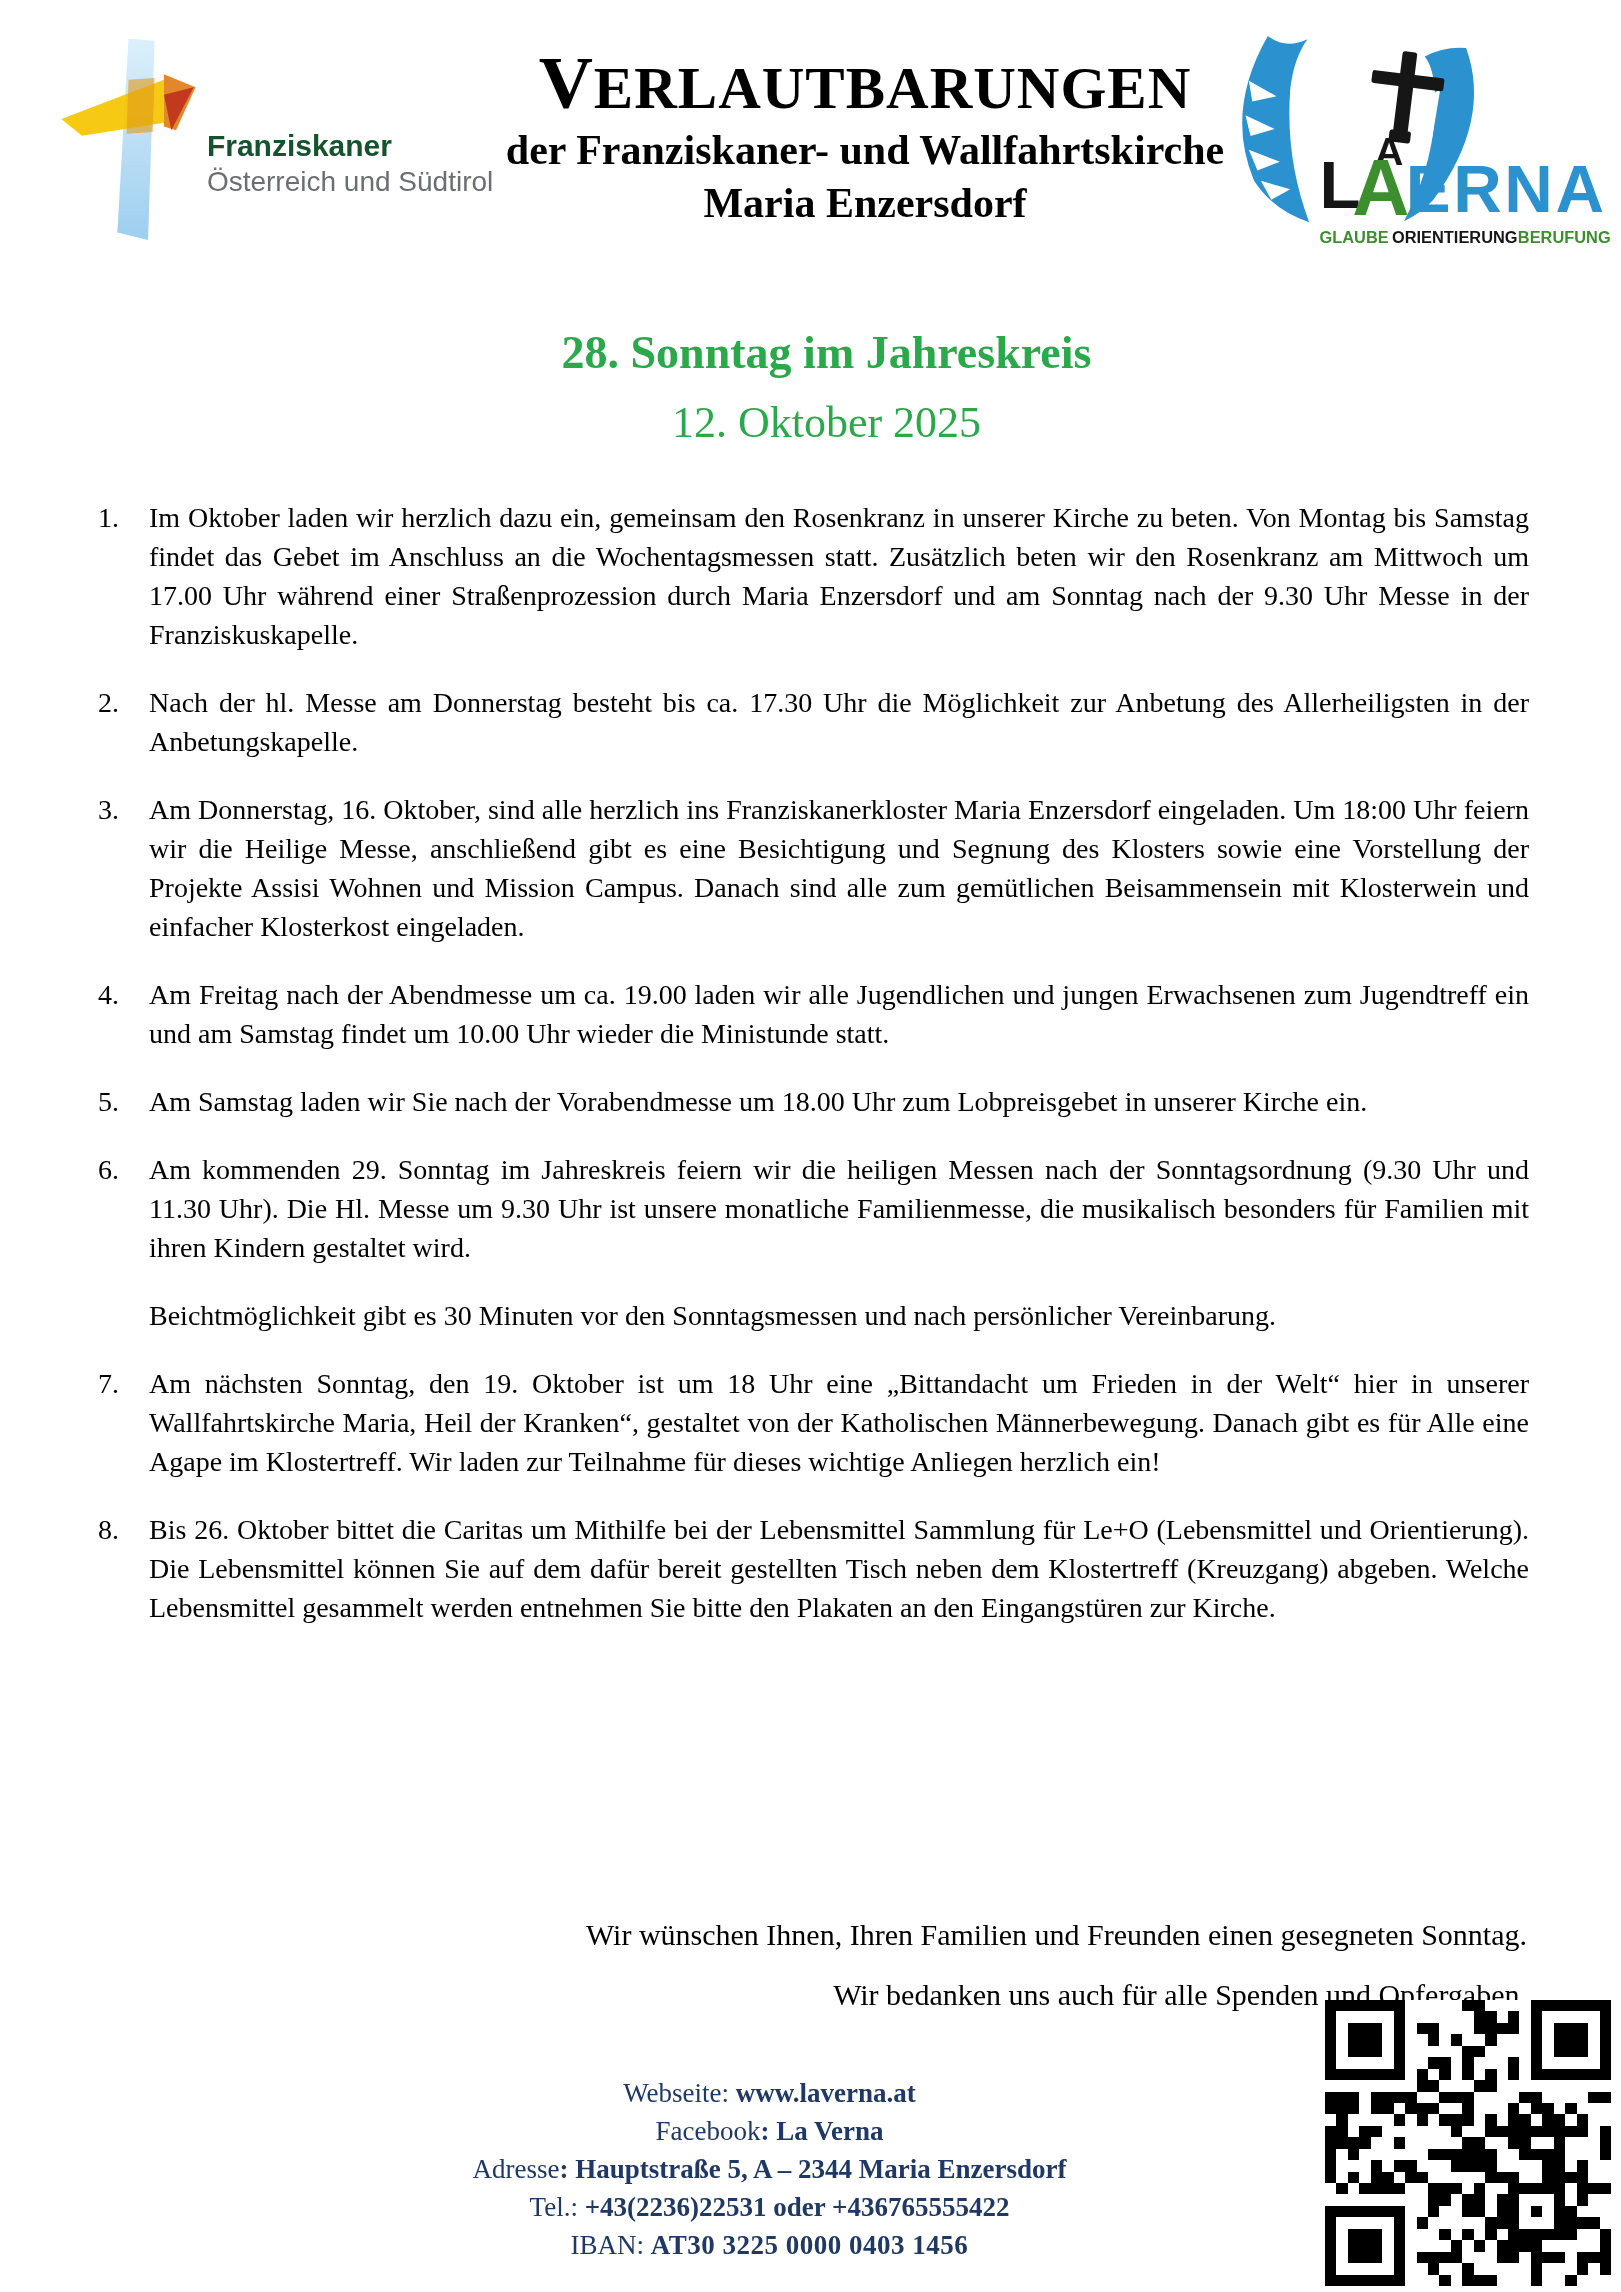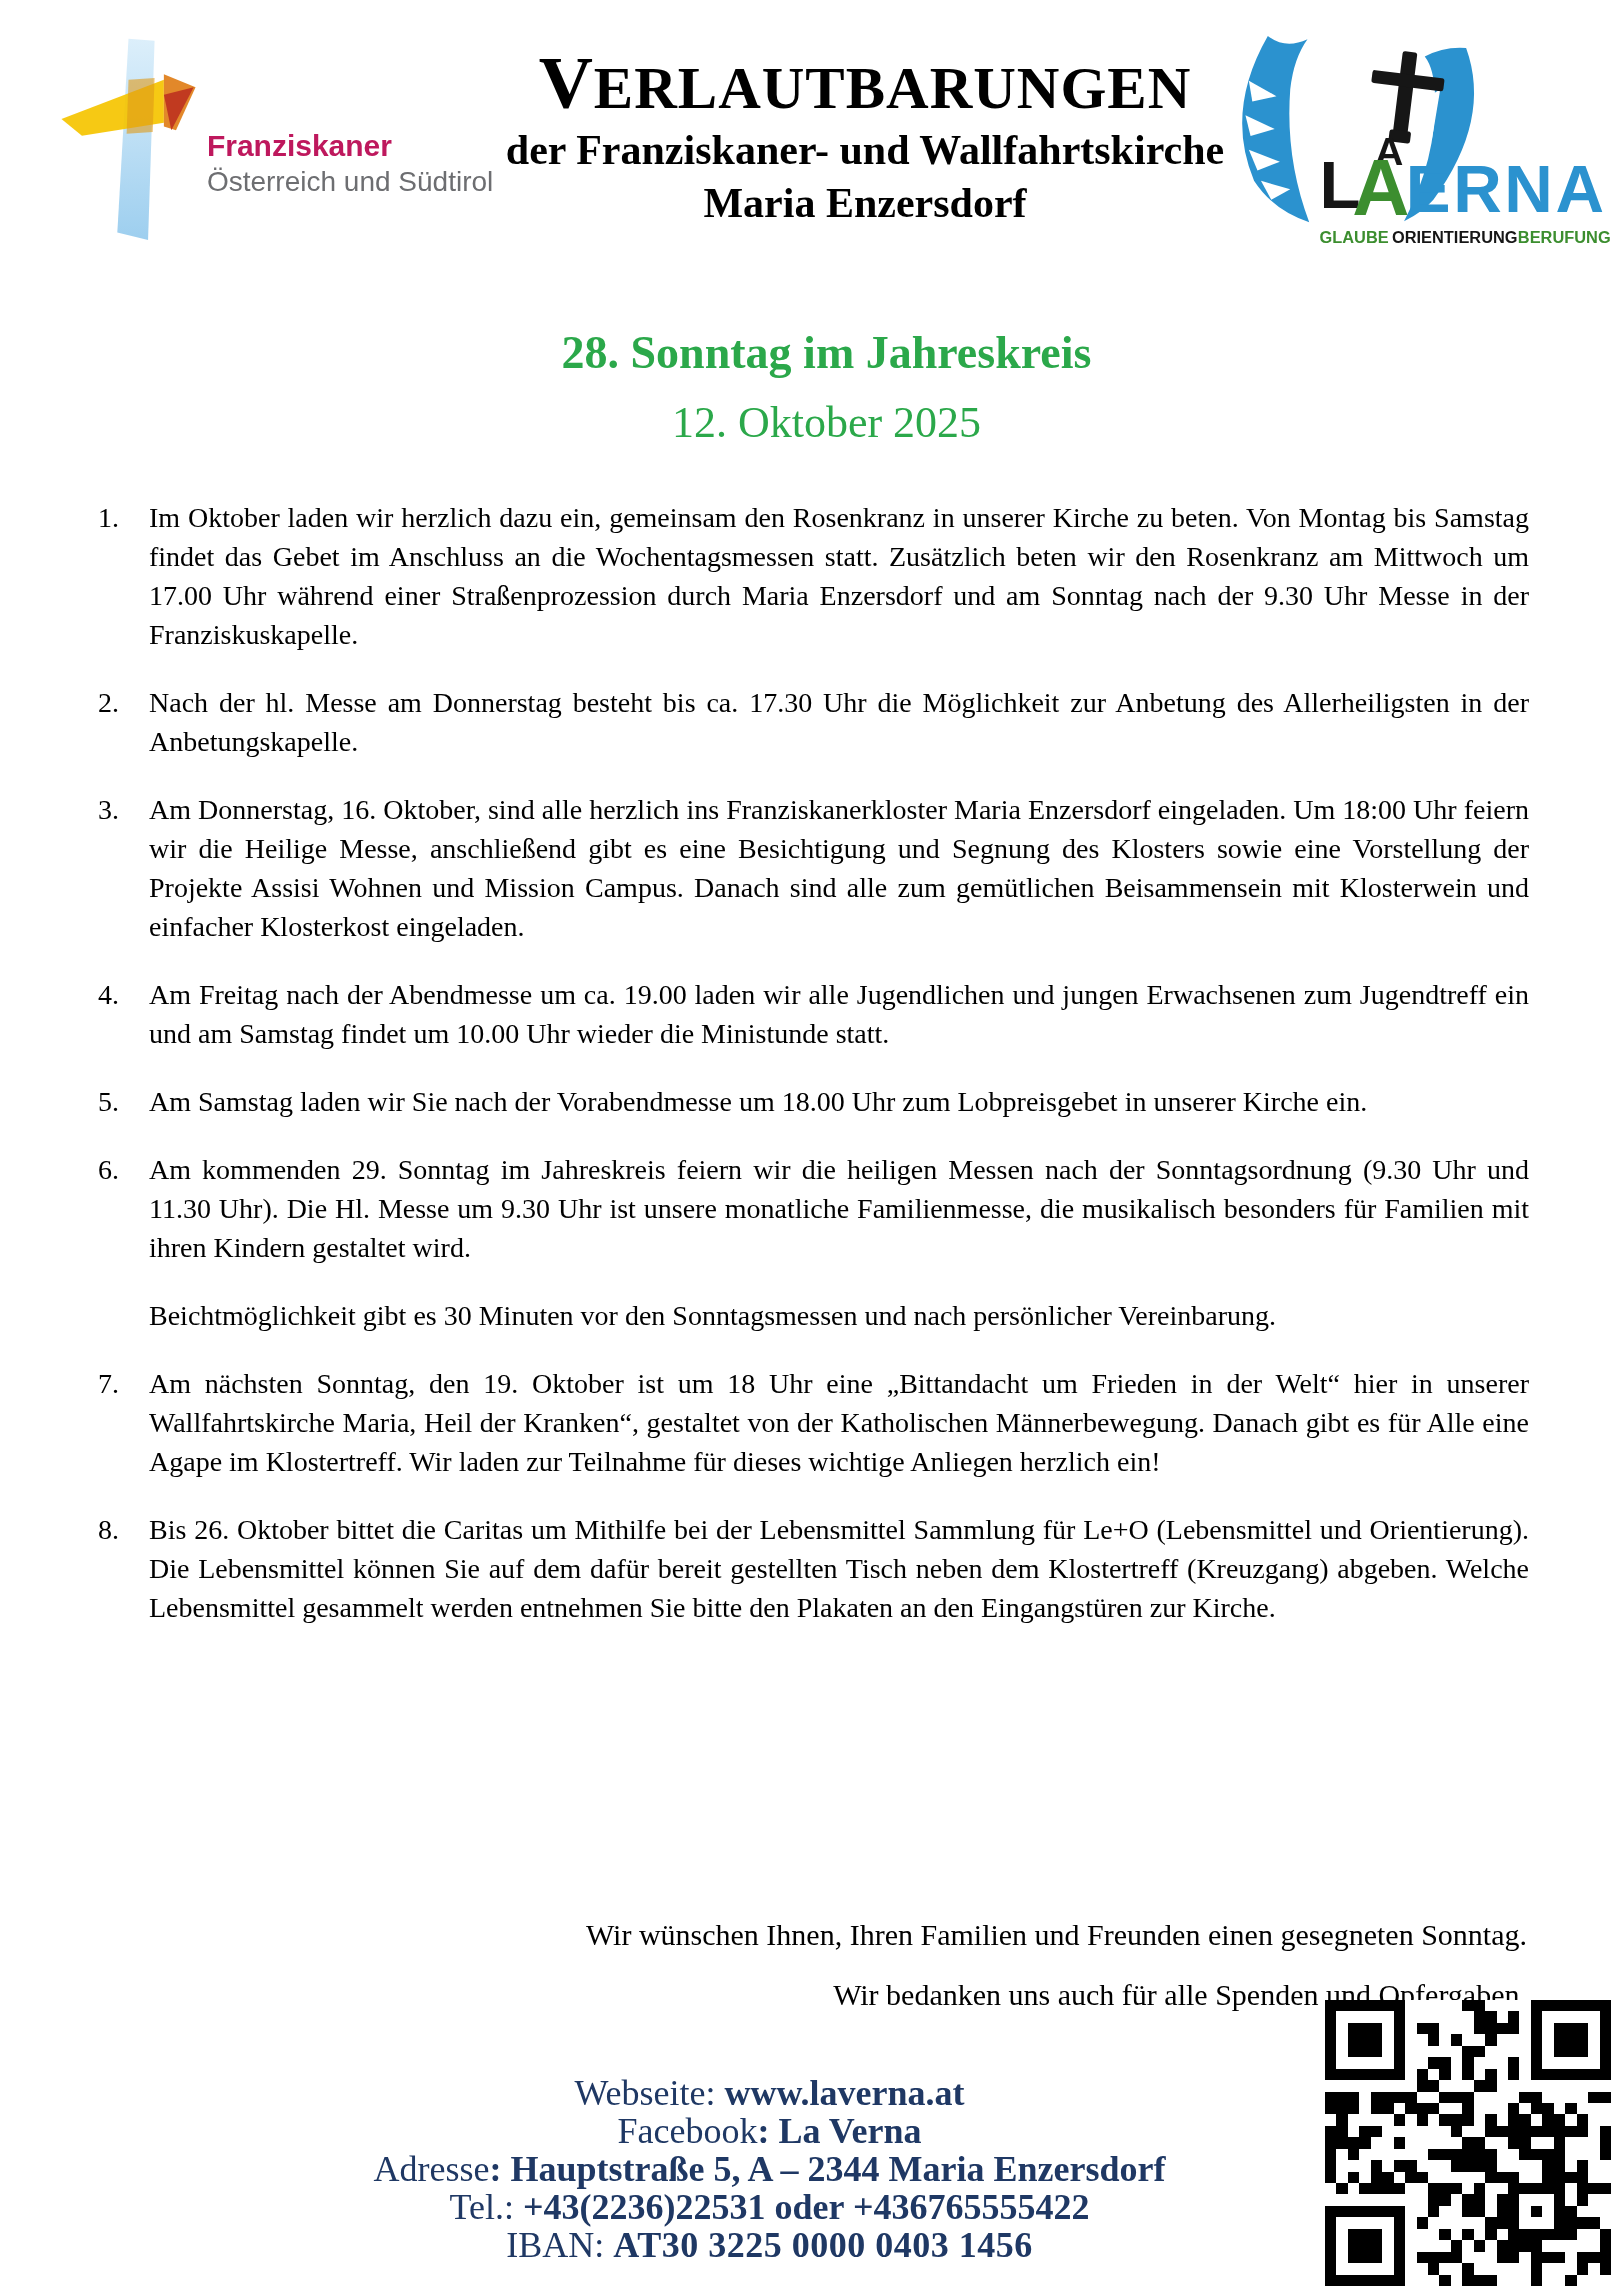--- a/index.html
+++ b/index.html
@@ -16,21 +16,21 @@
   
   .header-left{
     position:absolute;left:54px;top:37px;
     display:flex;align-items:center;
   }
   .fr-mark{width:149px;height:210px;flex:0 0 149px;}
   .fr-text{
     font-family:"Liberation Sans", sans-serif;
     margin-left:3.9px;margin-top:43px;
   }
-  .fr-text .l1{font-weight:bold;font-size:30px;color:#be185d;line-height:36px;}
+  .fr-text .l1{font-weight:bold;font-size:30px;color:#14532d;line-height:36px;}
   .fr-text .l2{font-size:28px;color:#6d6e71;line-height:36px;}
 
   .title-block{
     position:absolute;left:490px;top:45px;width:750px;
     text-align:center;
   }
   .main-title{
     font-weight:bold;font-size:59px;line-height:76px;
     letter-spacing:1px;white-space:nowrap;
   }
@@ -58,21 +58,21 @@
   
   .closing{
     position:absolute;left:98px;top:1918px;width:1429px;
     text-align:right;font-size:30px;
   }
   .closing .cl{line-height:33px;margin-bottom:26.5px;}
 
   
   .footer{
     position:absolute;left:0;top:2074px;width:1539px;
-    text-align:center;color:#1F3864;font-size:36px;line-height:38px;
+    text-align:center;color:#1F3864;font-size:27px;line-height:38px;
   }
   .footer .b{font-weight:bold;}
   .footer .iban-val{font-family:Liberation Serif, serif;font-weight:bold;letter-spacing:0.5px;}
 
   .qr{position:absolute;left:1325px;top:2000px;width:286px;height:286px;}
   .qr svg{width:100%;height:100%;}
 </style>
 </head>
 <body>
 

